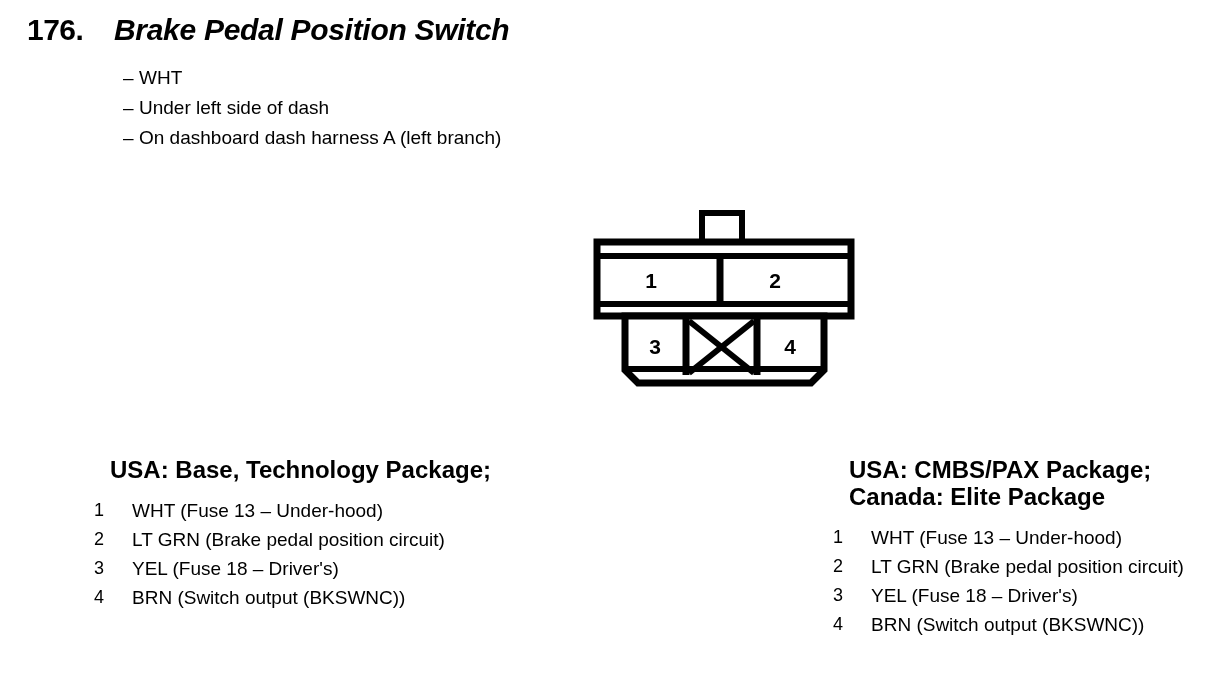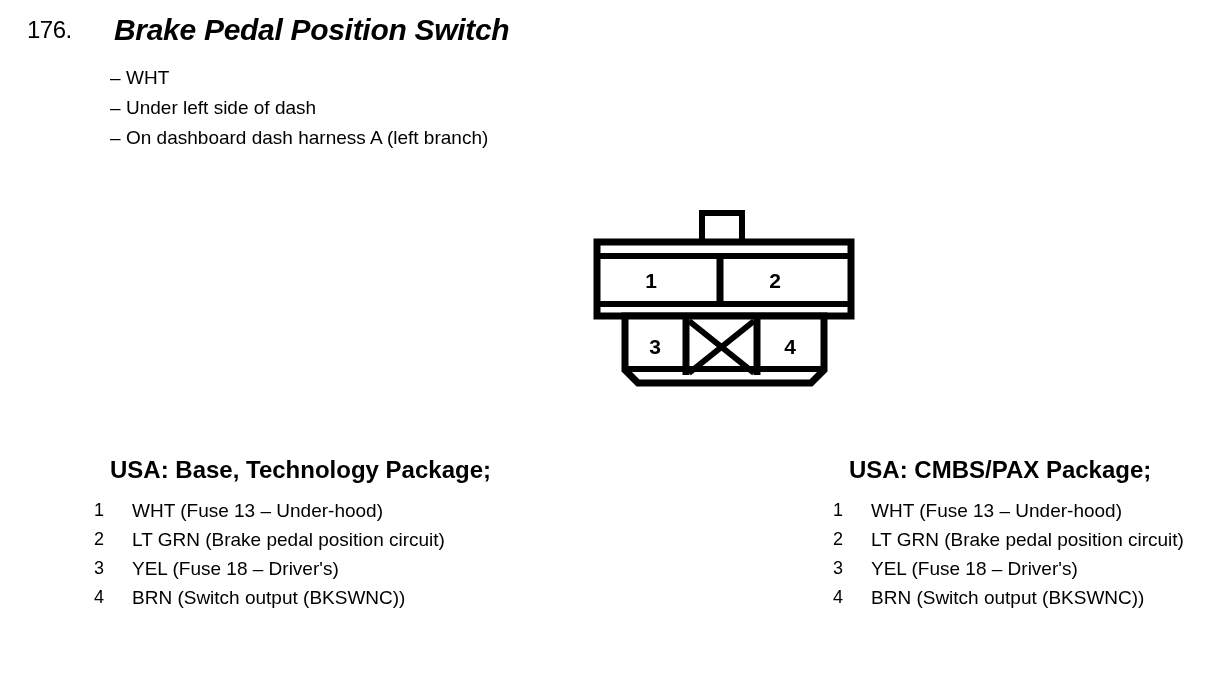--- a/index.html
+++ b/index.html
@@ -14,22 +14,22 @@
     font-family: "Liberation Sans", sans-serif;
     color: #000000;
     overflow: hidden;
   }
   .page { position: absolute; inset: 0; }
 
   
   .hdr-num {
     position: absolute;
     left: 27px; top: 12px;
-    font-size: 24px;
-    font-weight: normal;
+    font-size: 30px;
+    font-weight: bold;
     letter-spacing: -0.5px;
     line-height: 36px;
   }
   .hdr-title {
     position: absolute;
     left: 114px; top: 12px;
     font-size: 30px;
     font-weight: bold;
     letter-spacing: -0.3px;
     line-height: 36px;
@@ -38,20 +38,21 @@
   }
   .bullets {
     position: absolute;
     left: 110px; top: 63px;
   }
   .bullet-row {
     display: block;
     font-size: 19px;
     line-height: 30px;
     white-space: nowrap;
+    margin-left: 13px;
   }
   .bullet-dash {
     display: inline-block;
     width: 16px;
   }
 
   
   .connector {
     position: absolute;
     left: 592px;
@@ -153,20 +154,21 @@
         <span class="pin-no">3</span><span>YEL (Fuse 18 – Driver's)</span>
       </div>
       <div class="legend-item">
         <span class="pin-no">4</span><span>BRN (Switch output (BKSWNC))</span>
       </div>
     </div>
   </div>
 
   <div class="legend right">
     <div class="legend-heading">USA: CMBS/PAX Package;</div>
+    <div class="legend-heading">Canada: Elite Package</div>
     <div class="legend-list">
       <div class="legend-item">
         <span class="pin-no">1</span><span>WHT (Fuse 13 – Under-hood)</span>
       </div>
       <div class="legend-item">
         <span class="pin-no">2</span><span>LT GRN (Brake pedal position circuit)</span>
       </div>
       <div class="legend-item">
         <span class="pin-no">3</span><span>YEL (Fuse 18 – Driver's)</span>
       </div>

